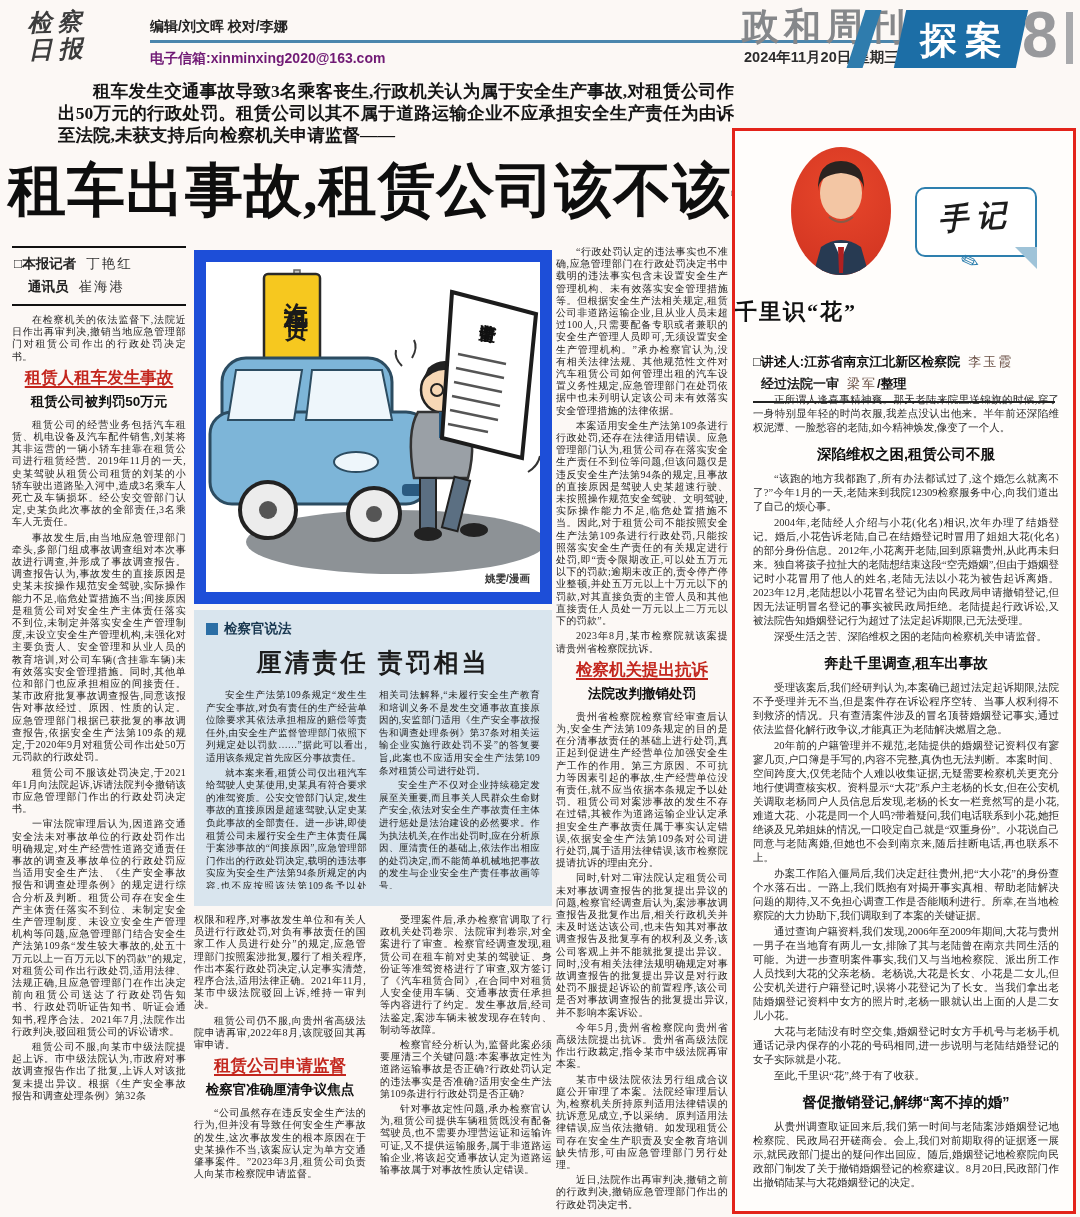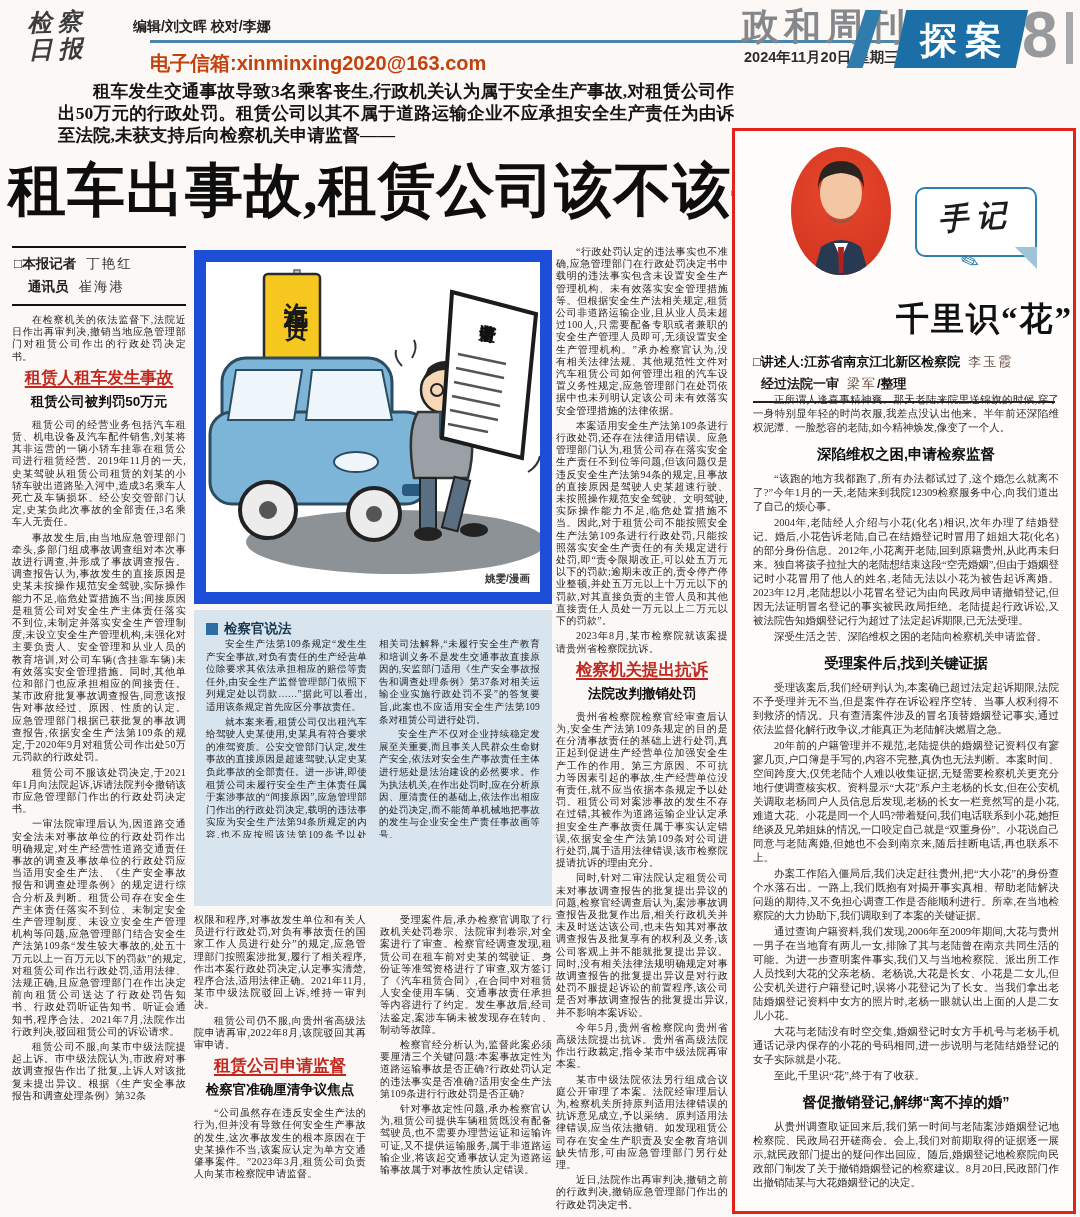--- a/index.html
+++ b/index.html
@@ -1,23 +1,23 @@
 <!DOCTYPE html>
 <html><head>
 <meta charset="utf-8">
 <style>
   html,body{margin:0;padding:0;}
   body{width:1080px;height:1217px;position:relative;background:#fcf8f5;font-family:"Liberation Sans",sans-serif;color:#222;overflow:hidden;}
   .abs{position:absolute;}
   .clip{overflow:hidden;}
   
   .logo{left:28px;top:8px;width:72px;height:58px;font-family:"DejaVu Serif",serif;font-style:italic;font-weight:bold;font-size:24px;line-height:27px;letter-spacing:6px;color:#3c3c3c;transform:rotate(-2deg);}
-  .mast-editors{left:133px;top:18px;font-size:14px;font-weight:bold;color:#222;}
+  .mast-editors{left:150px;top:18px;font-size:14px;font-weight:bold;color:#222;}
   .mast-rule{left:150px;top:40px;width:756px;height:3px;background:#4b86ad;}
-  .mast-email{left:150px;top:50px;font-size:20px;font-weight:bold;color:#c2410c;}
+  .mast-email{left:150px;top:50px;font-size:14px;font-weight:bold;color:#701a75;}
   .weekly{left:742px;top:2px;font-size:37px;font-weight:900;letter-spacing:5px;color:#85878a;}
   .date{left:744px;top:48px;font-size:14.5px;font-weight:bold;color:#2c2c2c;}
   .slash{top:10px;width:16px;height:58px;background:#2f7cad;transform:skewX(-18deg);}
   .slash.s1{left:856px;}
   .section-box{left:900px;top:10px;width:122px;height:58px;background:#1c6ea6;transform:skewX(-12deg);}
   .section-label{left:906px;top:16px;width:118px;text-align:center;font-size:37px;font-weight:900;letter-spacing:8px;color:#fff;}
   .pagenum{left:1022px;top:-2px;font-size:64px;font-weight:900;color:#98999c;font-family:"Liberation Sans",sans-serif;}
   .pagebar{left:1066px;top:12px;width:7px;height:52px;background:#a8a9ac;}
   
   .lede{left:58px;top:80px;width:676px;font-family:"Liberation Serif",serif;font-size:17.5px;line-height:22px;font-weight:bold;text-indent:2em;text-align:justify;color:#141414;}
@@ -53,21 +53,21 @@
   .combox-col{width:50%;font-family:"Liberation Serif",serif;}
   .ai.box-para,.ai.box-para-noindent{font-size:9.5px;line-height:12.6px;text-align:justify;color:#222;margin:0 0 2px;letter-spacing:0.2px;}
   .ai.box-para{text-indent:2em;}
   
   .sidebar{left:732px;top:128px;width:344px;height:1086px;border:3px solid #e3231a;background:#fffdfb;box-sizing:border-box;}
   .portrait{position:absolute;left:56px;top:16px;width:100px;height:128px;border-radius:50%;background:radial-gradient(circle at 50% 35%,#e8472b,#cf3220);overflow:hidden;}
   .shouji{position:absolute;left:180px;top:56px;width:118px;height:66px;background:#fff;border:2.5px solid #2e7fae;border-radius:10px;}
   .shouji .txt{position:absolute;left:0;top:8px;width:100%;text-align:center;font-family:"DejaVu Serif",serif;font-style:italic;font-weight:bold;font-size:30px;letter-spacing:8px;color:#1d1d1d;transform:rotate(-4deg);}
   .shouji .fold{position:absolute;right:-2px;bottom:-14px;width:0;height:0;border-left:22px solid #9fc3d8;border-bottom:22px solid transparent;transform:rotate(90deg);}
   .shouji .pencil{position:absolute;left:44px;bottom:-20px;font-size:22px;color:#2e7fae;transform:rotate(-20deg);}
-  .sb-title{position:absolute;left:0;top:166px;width:100%;text-align:right;font-family:"Liberation Serif",serif;font-size:33px;font-weight:900;letter-spacing:2px;color:#111;}
+  .sb-title{position:absolute;left:0;top:166px;width:100%;text-align:left;font-family:"Liberation Serif",serif;font-size:22px;font-weight:900;letter-spacing:2px;color:#111;}
   .sb-byline{position:absolute;left:18px;top:222px;width:302px;border-bottom:2px solid #222;padding-bottom:8px;}
   .sb-byline .l1{font-size:13px;font-weight:900;color:#111;}
   .sb-byline .l1 .nm,.sb-byline .l2 .nm{font-family:"Liberation Serif",serif;font-weight:normal;color:#6b5146;letter-spacing:2px;margin-left:8px;}
   .sb-byline .l2{font-size:13px;font-weight:900;margin-top:4px;padding-left:8px;}
   .sb-byline .suffix{font-weight:900;color:#111;}
   .sb-story{position:absolute;left:18px;top:262px;width:306px;height:800px;overflow:hidden;font-family:"Liberation Serif",serif;}
   .ai.sb-intro{font-size:10.5px;line-height:14px;text-indent:2em;text-align:justify;color:#2a2a2a;margin:0 0 4px;}
   .ai.sb-head{font-family:"Liberation Sans",sans-serif;font-weight:900;font-size:14.5px;text-align:center;color:#0f0f0f;margin:10px 0 8px;}
   .ai.sb-para{font-size:10.5px;line-height:14px;text-indent:2em;text-align:justify;color:#2a2a2a;margin:0 0 2px;}
 </style>
@@ -151,20 +151,21 @@
     <div class="abs vtext paper-text">申请监督</div>
     <div class="abs cartoon-caption">姚雯/漫画</div>
   </div>
 </div>
 
 <div class="abs combox">
   <div class="combox-tag">
     <span class="sq"></span>
     <span>检察官说法</span>
   </div>
+  <div class="combox-title">厘清责任 责罚相当</div>
   <div class="combox-cols">
     <div class="combox-col">
         <div class="ai box-para">安全生产法第109条规定“发生生产安全事故,对负有责任的生产经营单位除要求其依法承担相应的赔偿等责任外,由安全生产监督管理部门依照下列规定处以罚款……”据此可以看出,适用该条规定首先应区分事故责任。</div>
         <div class="ai box-para">就本案来看,租赁公司仅出租汽车给驾驶人史某使用,史某具有符合要求的准驾资质。公安交管部门认定,发生事故的直接原因是超速驾驶,认定史某负此事故的全部责任。进一步讲,即使租赁公司未履行安全生产主体责任属于案涉事故的“间接原因”,应急管理部门作出的行政处罚决定,载明的违法事实应为安全生产法第94条所规定的内容,也不应按照该法第109条予以处罚。此外,参照最高人民法院</div>
       </div>
     <div class="combox-col">
         <div class="ai box-para-noindent">相关司法解释,“未履行安全生产教育和培训义务不是发生交通事故直接原因的,安监部门适用《生产安全事故报告和调查处理条例》第37条对相关运输企业实施行政处罚不妥”的答复要旨,此案也不应适用安全生产法第109条对租赁公司进行处罚。</div>
         <div class="ai box-para">安全生产不仅对企业持续稳定发展至关重要,而且事关人民群众生命财产安全,依法对安全生产事故责任主体进行惩处是法治建设的必然要求。作为执法机关,在作出处罚时,应在分析原因、厘清责任的基础上,依法作出相应的处罚决定,而不能简单机械地把事故的发生与企业安全生产责任事故画等号。</div>
       </div>
   </div>
@@ -211,25 +212,25 @@
     <div class="fold"></div>
     <div class="pencil">✎</div>
   </div>
   <div class="sb-title">千里识“花”</div>
   <div class="sb-byline">
     <div class="l1"><span>□讲述人:江苏省南京江北新区检察院</span><span class="nm">李玉霞</span></div>
     <div class="l2"><span>经过法院一审</span><span class="nm">梁军</span><span class="suffix">/整理</span></div>
   </div>
   <div class="sb-story">
       <div class="ai sb-intro">正所谓人逢喜事精神爽。那天老陆来院里送锦旗的时候,穿了一身特别显年轻的时尚衣服,我差点没认出他来。半年前还深陷维权泥潭、一脸愁容的老陆,如今精神焕发,像变了一个人。</div>
-      <div class="ai sb-head">深陷维权之困,申请检察监督</div>
+      <div class="ai sb-head">深陷维权之困,租赁公司不服</div>
       <div class="ai sb-para">“该跑的地方我都跑了,所有办法都试过了,这个婚怎么就离不了?”今年1月的一天,老陆来到我院12309检察服务中心,向我们道出了自己的烦心事。</div>
       <div class="ai sb-para">2004年,老陆经人介绍与小花(化名)相识,次年办理了结婚登记。婚后,小花告诉老陆,自己在结婚登记时冒用了姐姐大花(化名)的部分身份信息。2012年,小花离开老陆,回到原籍贵州,从此再未归来。独自将孩子拉扯大的老陆想结束这段“空壳婚姻”,但由于婚姻登记时小花冒用了他人的姓名,老陆无法以小花为被告起诉离婚。2023年12月,老陆想以小花冒名登记为由向民政局申请撤销登记,但因无法证明冒名登记的事实被民政局拒绝。老陆提起行政诉讼,又被法院告知婚姻登记行为超过了法定起诉期限,已无法受理。</div>
       <div class="ai sb-para">深受生活之苦、深陷维权之困的老陆向检察机关申请监督。</div>
-      <div class="ai sb-head">受理案件后,找到关键证据</div>
+      <div class="ai sb-head">奔赴千里调查,租车出事故</div>
       <div class="ai sb-para">受理该案后,我们经研判认为,本案确已超过法定起诉期限,法院不予受理并无不当,但是案件存在诉讼程序空转、当事人权利得不到救济的情况。只有查清案件涉及的冒名顶替婚姻登记事实,通过依法监督化解行政争议,才能真正为老陆解决燃眉之急。</div>
       <div class="ai sb-para">20年前的户籍管理并不规范,老陆提供的婚姻登记资料仅有寥寥几页,户口簿是手写的,内容不完整,真伪也无法判断。本案时间、空间跨度大,仅凭老陆个人难以收集证据,无疑需要检察机关更充分地行使调查核实权。资料显示“大花”系户主老杨的长女,但在公安机关调取老杨同户人员信息后发现,老杨的长女一栏竟然写的是小花,难道大花、小花是同一个人吗?带着疑问,我们电话联系到小花,她拒绝谈及兄弟姐妹的情况,一口咬定自己就是“双重身份”。小花说自己同意与老陆离婚,但她也不会到南京来,随后挂断电话,再也联系不上。</div>
       <div class="ai sb-para">办案工作陷入僵局后,我们决定赶往贵州,把“大小花”的身份查个水落石出。一路上,我们既抱有对揭开事实真相、帮助老陆解决问题的期待,又不免担心调查工作是否能顺利进行。所幸,在当地检察院的大力协助下,我们调取到了本案的关键证据。</div>
       <div class="ai sb-para">通过查询户籍资料,我们发现,2006年至2009年期间,大花与贵州一男子在当地育有两儿一女,排除了其与老陆曾在南京共同生活的可能。为进一步查明案件事实,我们又与当地检察院、派出所工作人员找到大花的父亲老杨。老杨说,大花是长女、小花是二女儿,但公安机关进行户籍登记时,误将小花登记为了长女。当我们拿出老陆婚姻登记资料中女方的照片时,老杨一眼就认出上面的人是二女儿小花。</div>
       <div class="ai sb-para">大花与老陆没有时空交集,婚姻登记时女方手机号与老杨手机通话记录内保存的小花的号码相同,进一步说明与老陆结婚登记的女子实际就是小花。</div>
       <div class="ai sb-para">至此,千里识“花”,终于有了收获。</div>
       <div class="ai sb-head">督促撤销登记,解绑“离不掉的婚”</div>
       <div class="ai sb-para">从贵州调查取证回来后,我们第一时间与老陆案涉婚姻登记地检察院、民政局召开磋商会。会上,我们对前期取得的证据逐一展示,就民政部门提出的疑问作出回应。随后,婚姻登记地检察院向民政部门制发了关于撤销婚姻登记的检察建议。8月20日,民政部门作出撤销陆某与大花婚姻登记的决定。</div>
       <div class="ai sb-para">此外,我们还发现与老陆登记结婚的“大花”的身份证号与大花真实的身份证号有两位数不一致,这说明小花当初冒名登记结婚时所使用的户籍信息实际上是伪造的。为注销已迁入老陆户口簿的伪造信息,我们又多次与老陆户籍地公安机关沟通。不久,贵州当地的公安机关告诉我们,其上级机关刚下发了一批通过照片比对得到的双重身份人员信息亟待核查,小花正好就在名单内,相关伪造户籍已被发现。9月24日,公安机关注销了老陆户口簿中“大花”的虚假户籍信息。</div>
     </div>

